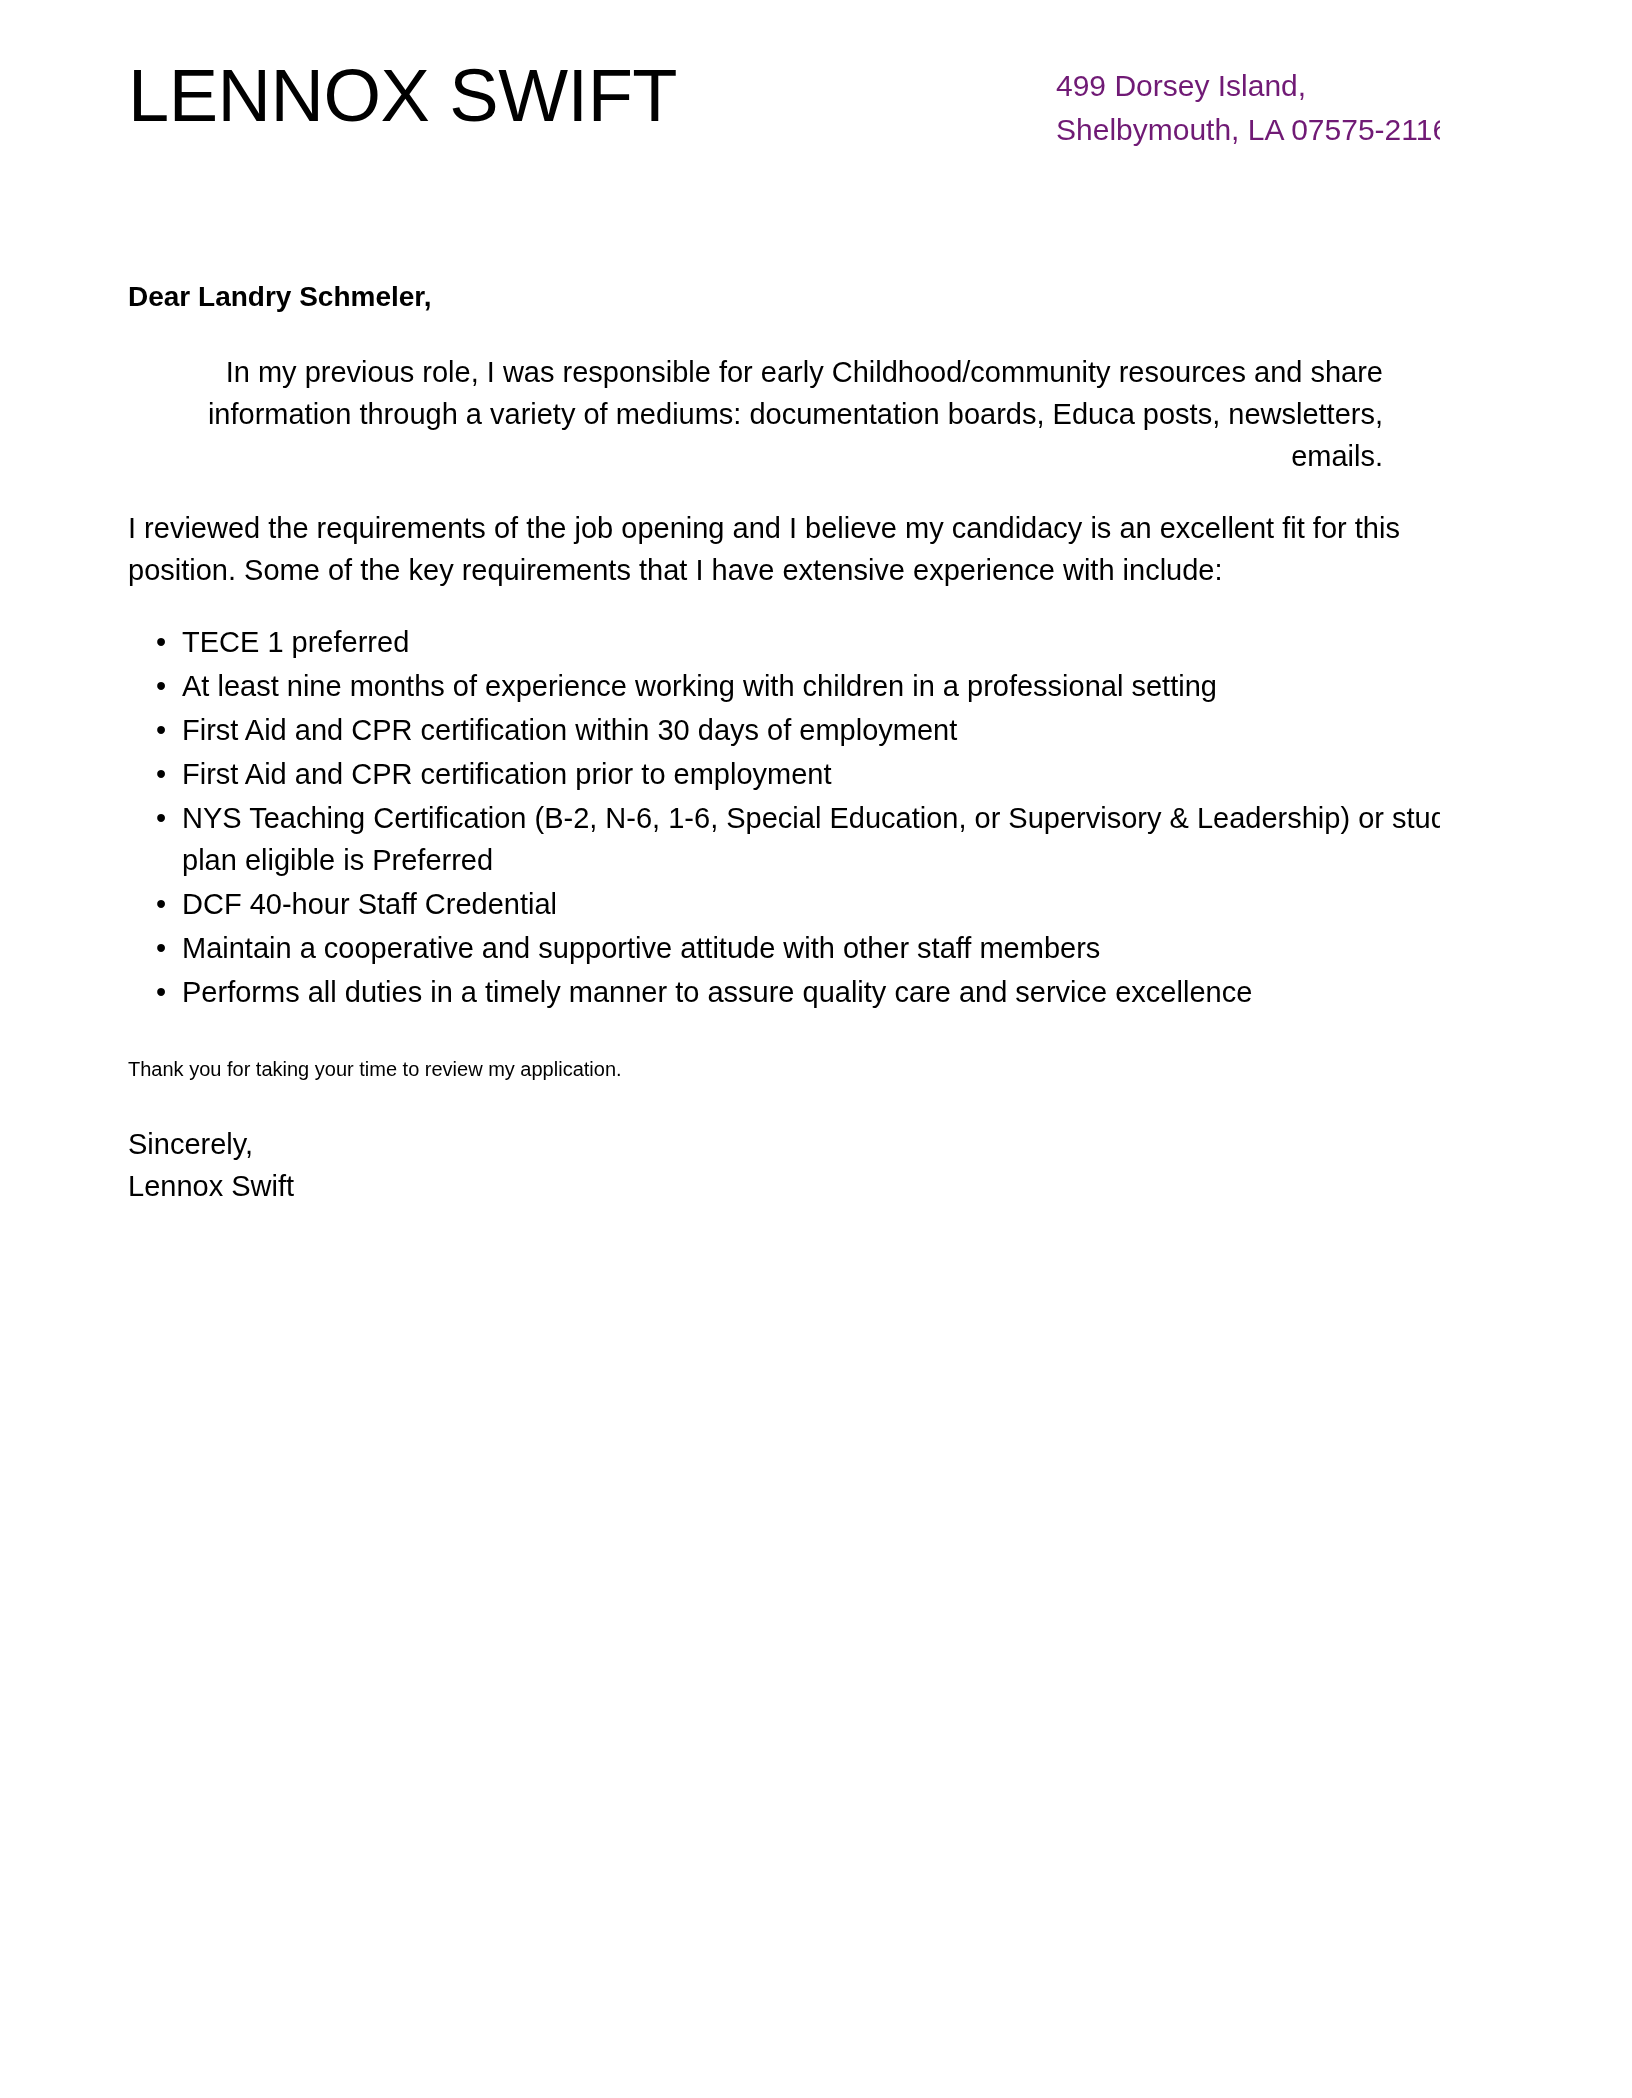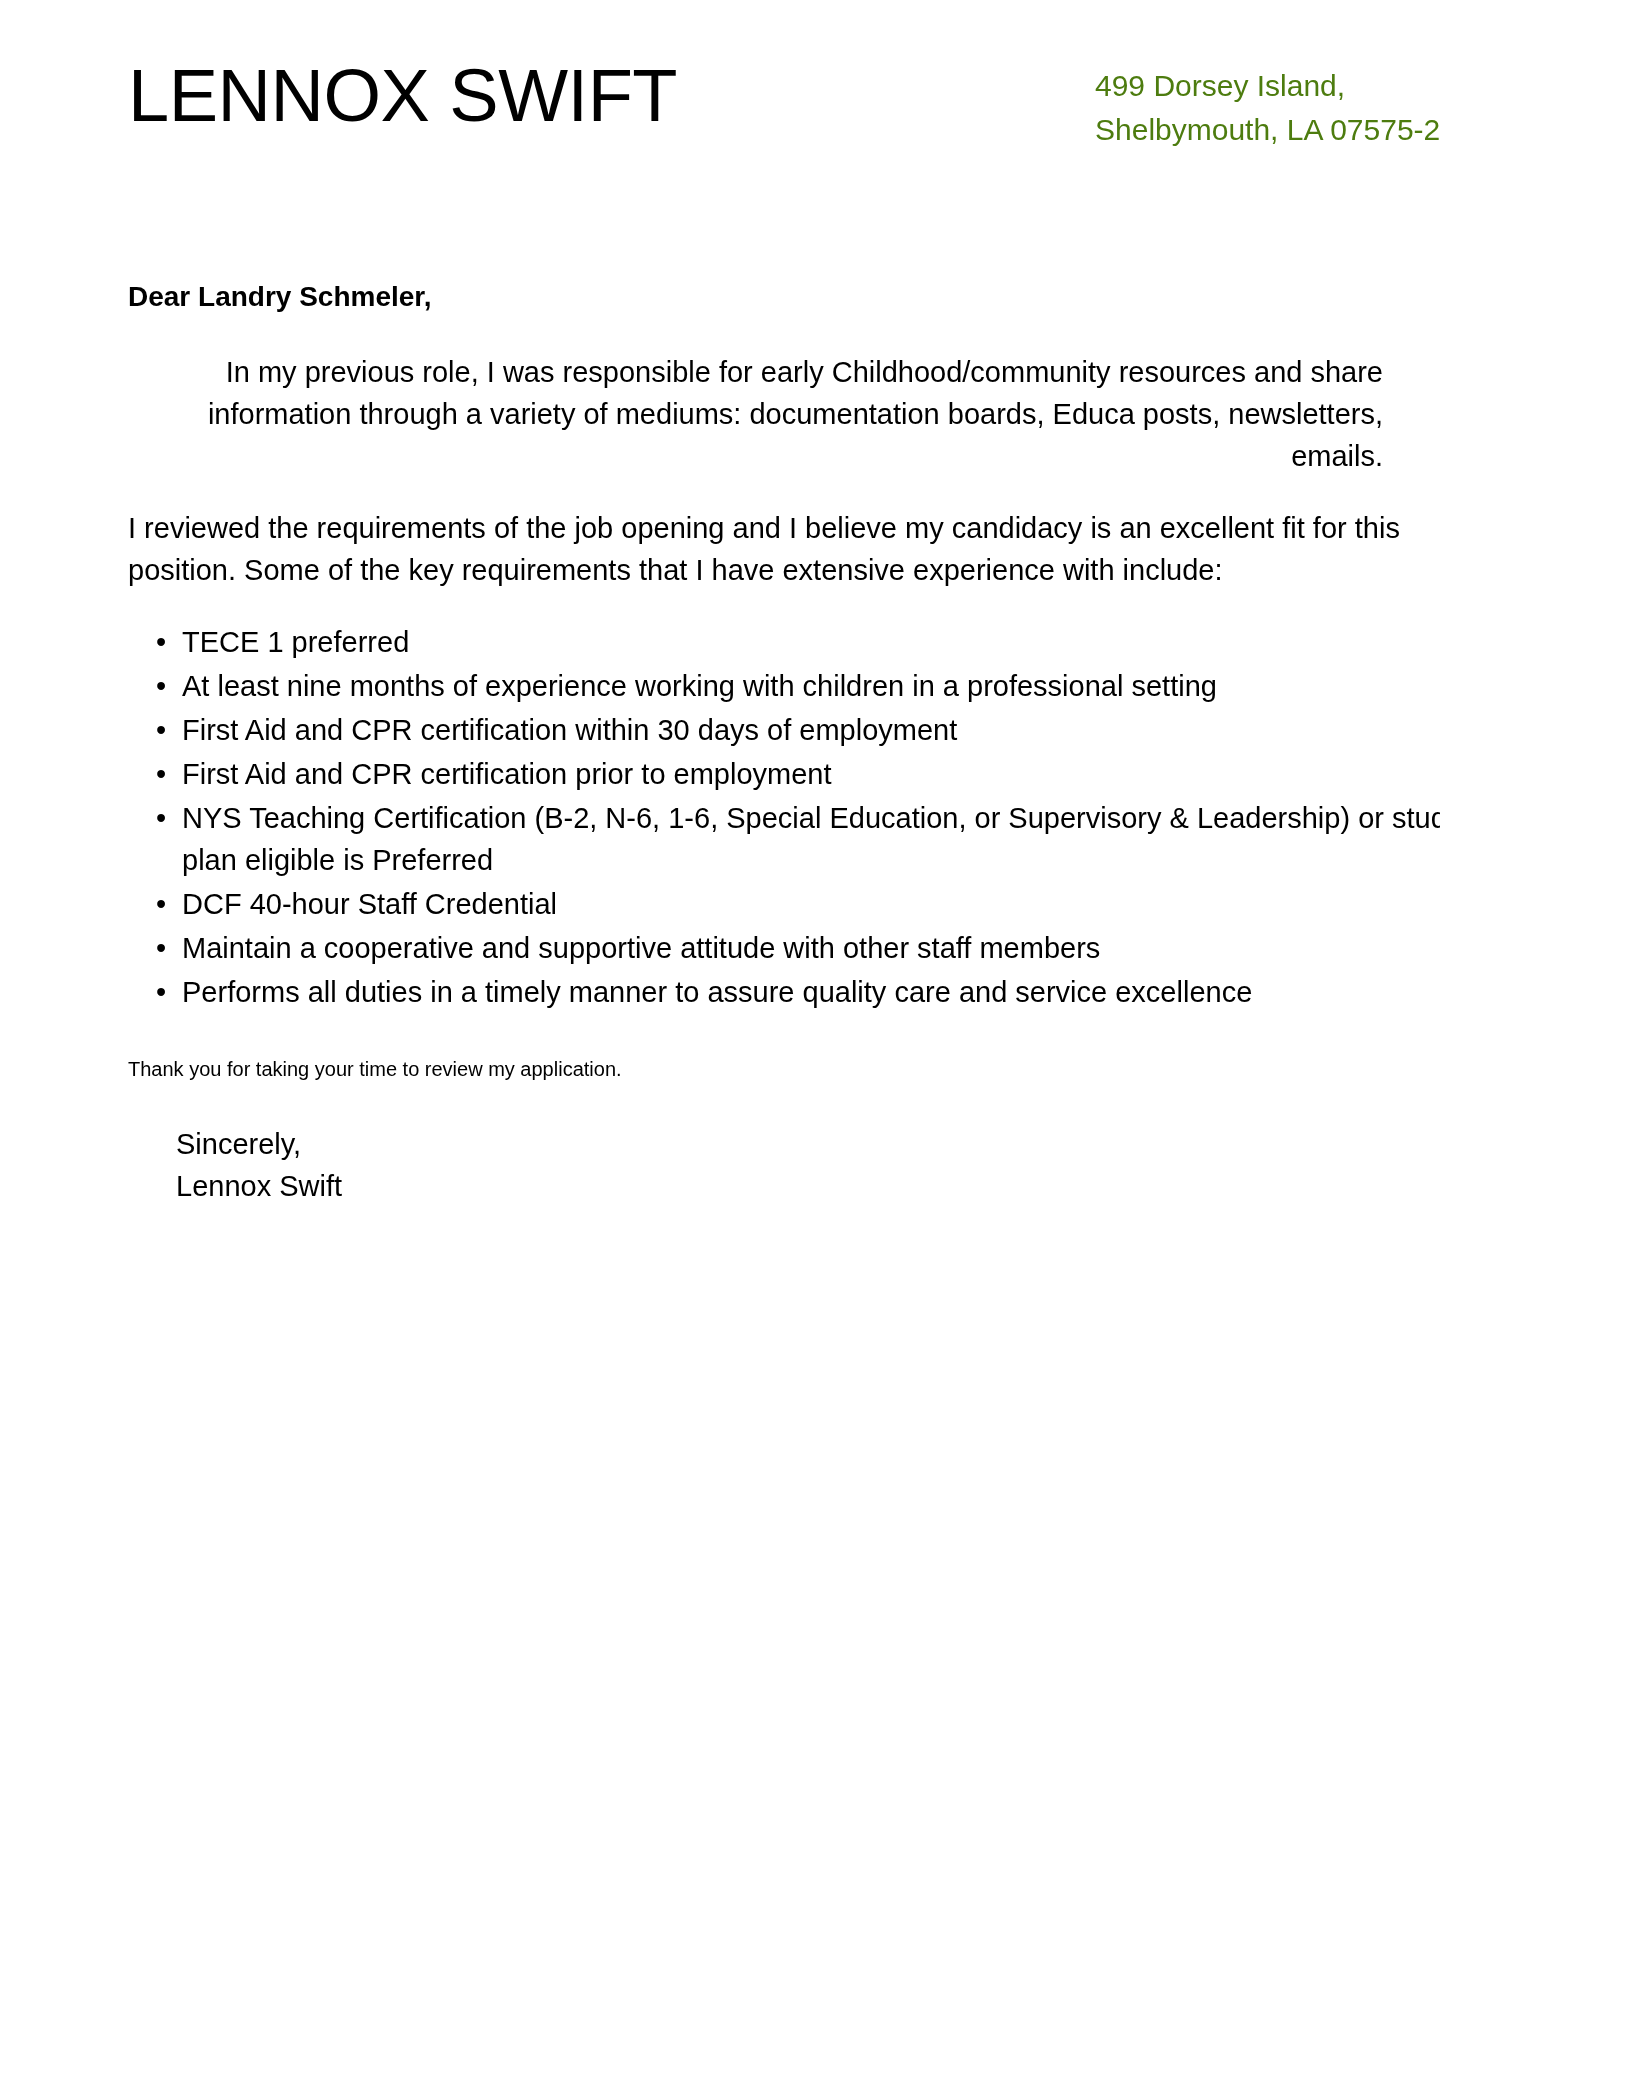--- a/index.html
+++ b/index.html
@@ -47,23 +47,22 @@
   }
   .address-block {
     flex: 1 1 auto;
     padding-top: 12px;
     padding-left: 28px;
   }
   .address-line {
     font-size: 30px;
     line-height: 44px;
     font-weight: 400;
-    color: #4d7c0f;
+    color: #701a75;
     white-space: nowrap;
-    margin-left: 39px;
   }
 
   
   .letter-body {
     position: absolute;
     left: 128px;
     top: 277px;
     width: 1360px;
   }
   .salutation {
@@ -114,21 +113,20 @@
     margin: 0 0 34px 0;
   }
   .signoff {
     font-size: 29px;
     line-height: 42px;
     font-weight: 400;
     margin: 0;
   }
   .signoff .sig-line {
     display: block;
-    margin-left: 48px;
   }
 </style>
 </head>
 <body>
 
 <div class="page">
 
   <div class="letter-header">
     <div class="name-block">
       <div class="candidate-name">LENNOX SWIFT</div>

